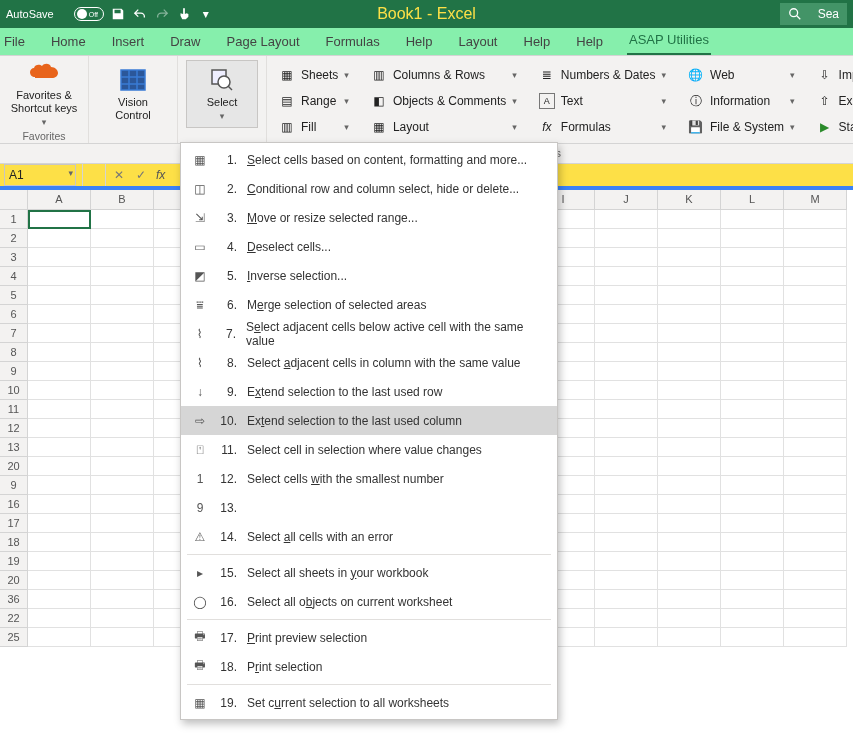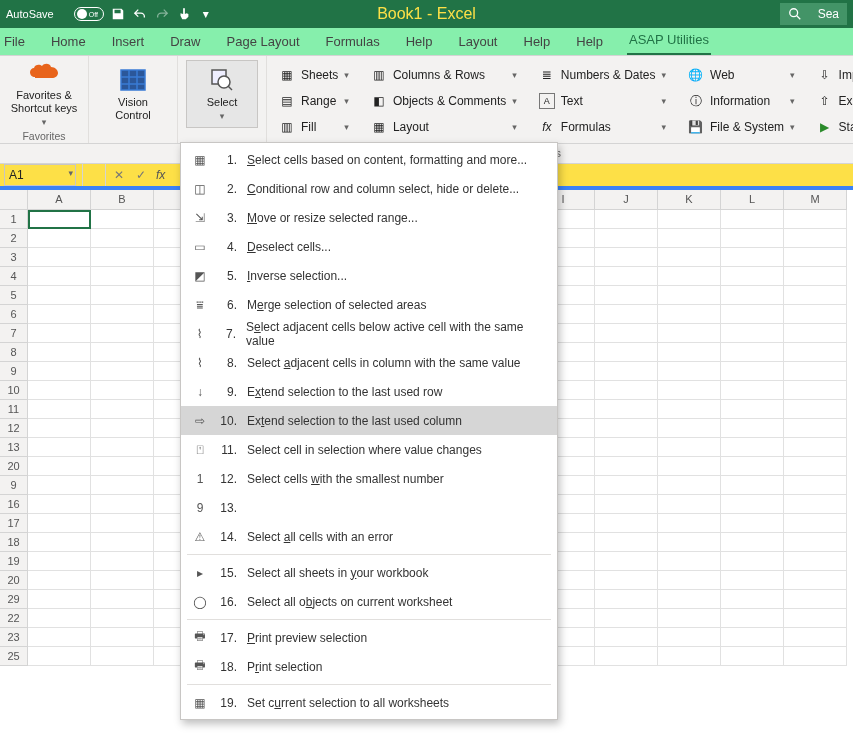--- a/index.html
+++ b/index.html
@@ -602,53 +602,37 @@
         <div class="cell"></div>
         <div class="cell"></div>
         <div class="cell"></div>
         <div class="cell"></div>
         <div class="cell"></div>
         <div class="cell"></div>
         <div class="cell"></div>
         <div class="cell"></div>
       </div>
       <div class="row">
-        <div class="rowh">29</div>
+        <div class="rowh">36</div>
         <div class="cell"></div>
         <div class="cell"></div>
         <div class="cell"></div>
         <div class="cell"></div>
         <div class="cell"></div>
         <div class="cell"></div>
         <div class="cell"></div>
         <div class="cell"></div>
         <div class="cell"></div>
         <div class="cell"></div>
         <div class="cell"></div>
         <div class="cell"></div>
         <div class="cell"></div>
       </div>
       <div class="row">
         <div class="rowh">22</div>
-        <div class="cell"></div>
-        <div class="cell"></div>
-        <div class="cell"></div>
-        <div class="cell"></div>
-        <div class="cell"></div>
-        <div class="cell"></div>
-        <div class="cell"></div>
-        <div class="cell"></div>
-        <div class="cell"></div>
-        <div class="cell"></div>
-        <div class="cell"></div>
-        <div class="cell"></div>
-        <div class="cell"></div>
-      </div>
-      <div class="row">
-        <div class="rowh">23</div>
         <div class="cell"></div>
         <div class="cell"></div>
         <div class="cell"></div>
         <div class="cell"></div>
         <div class="cell"></div>
         <div class="cell"></div>
         <div class="cell"></div>
         <div class="cell"></div>
         <div class="cell"></div>
         <div class="cell"></div>

